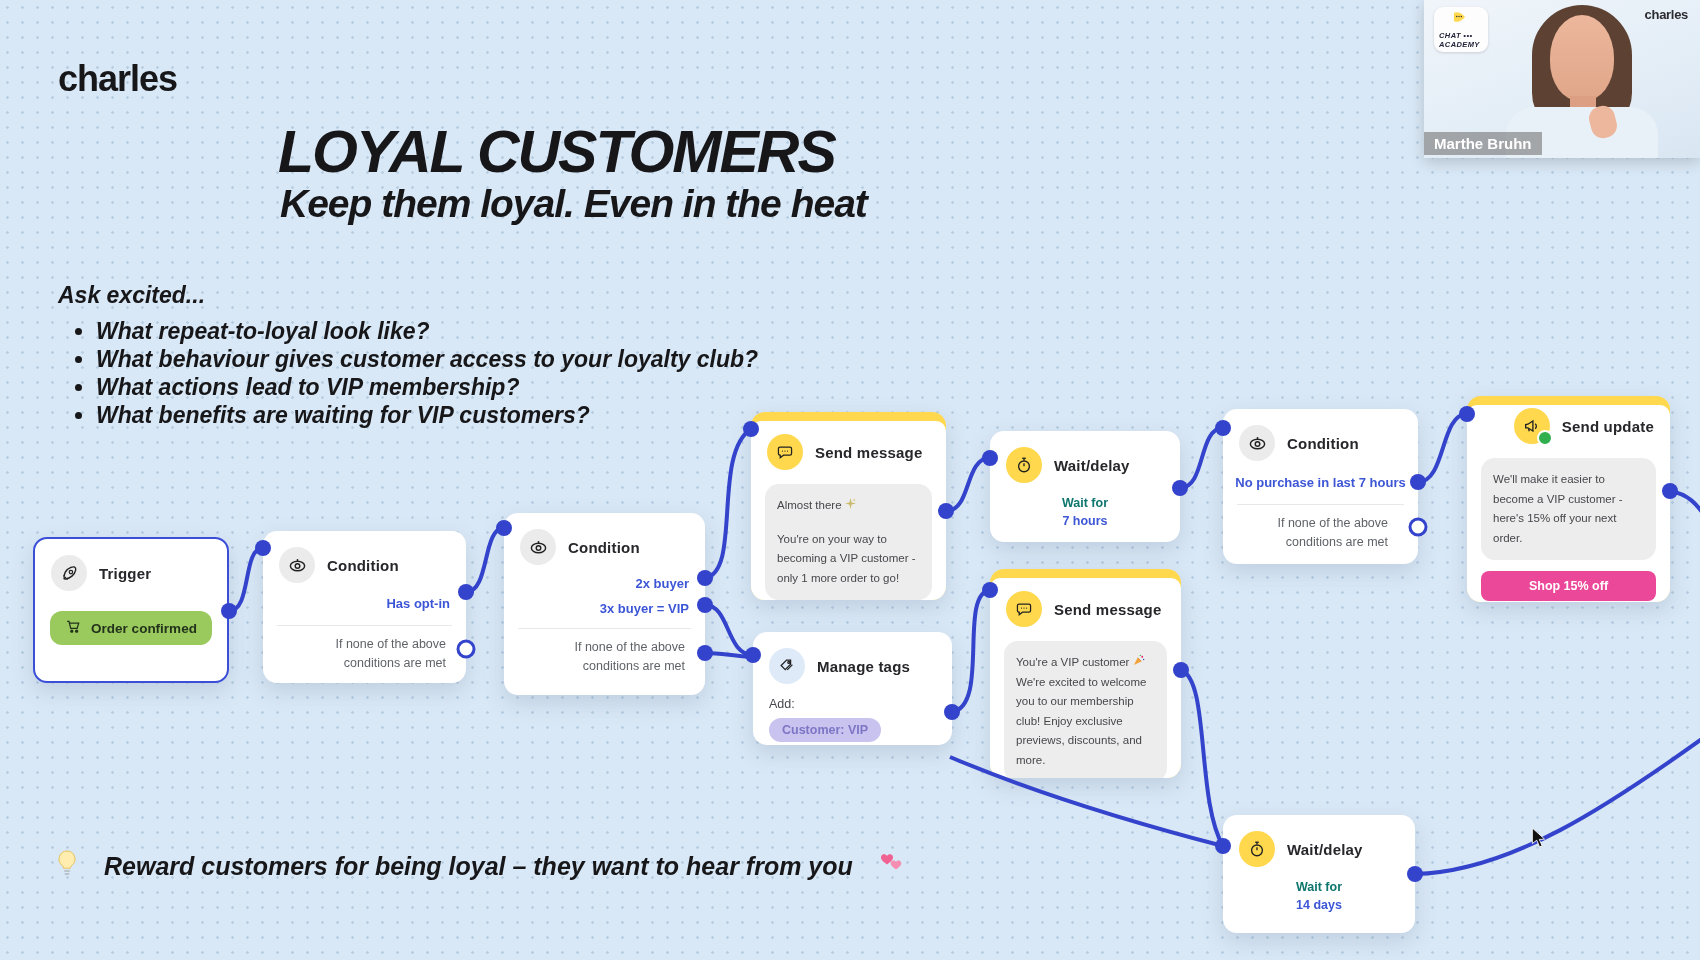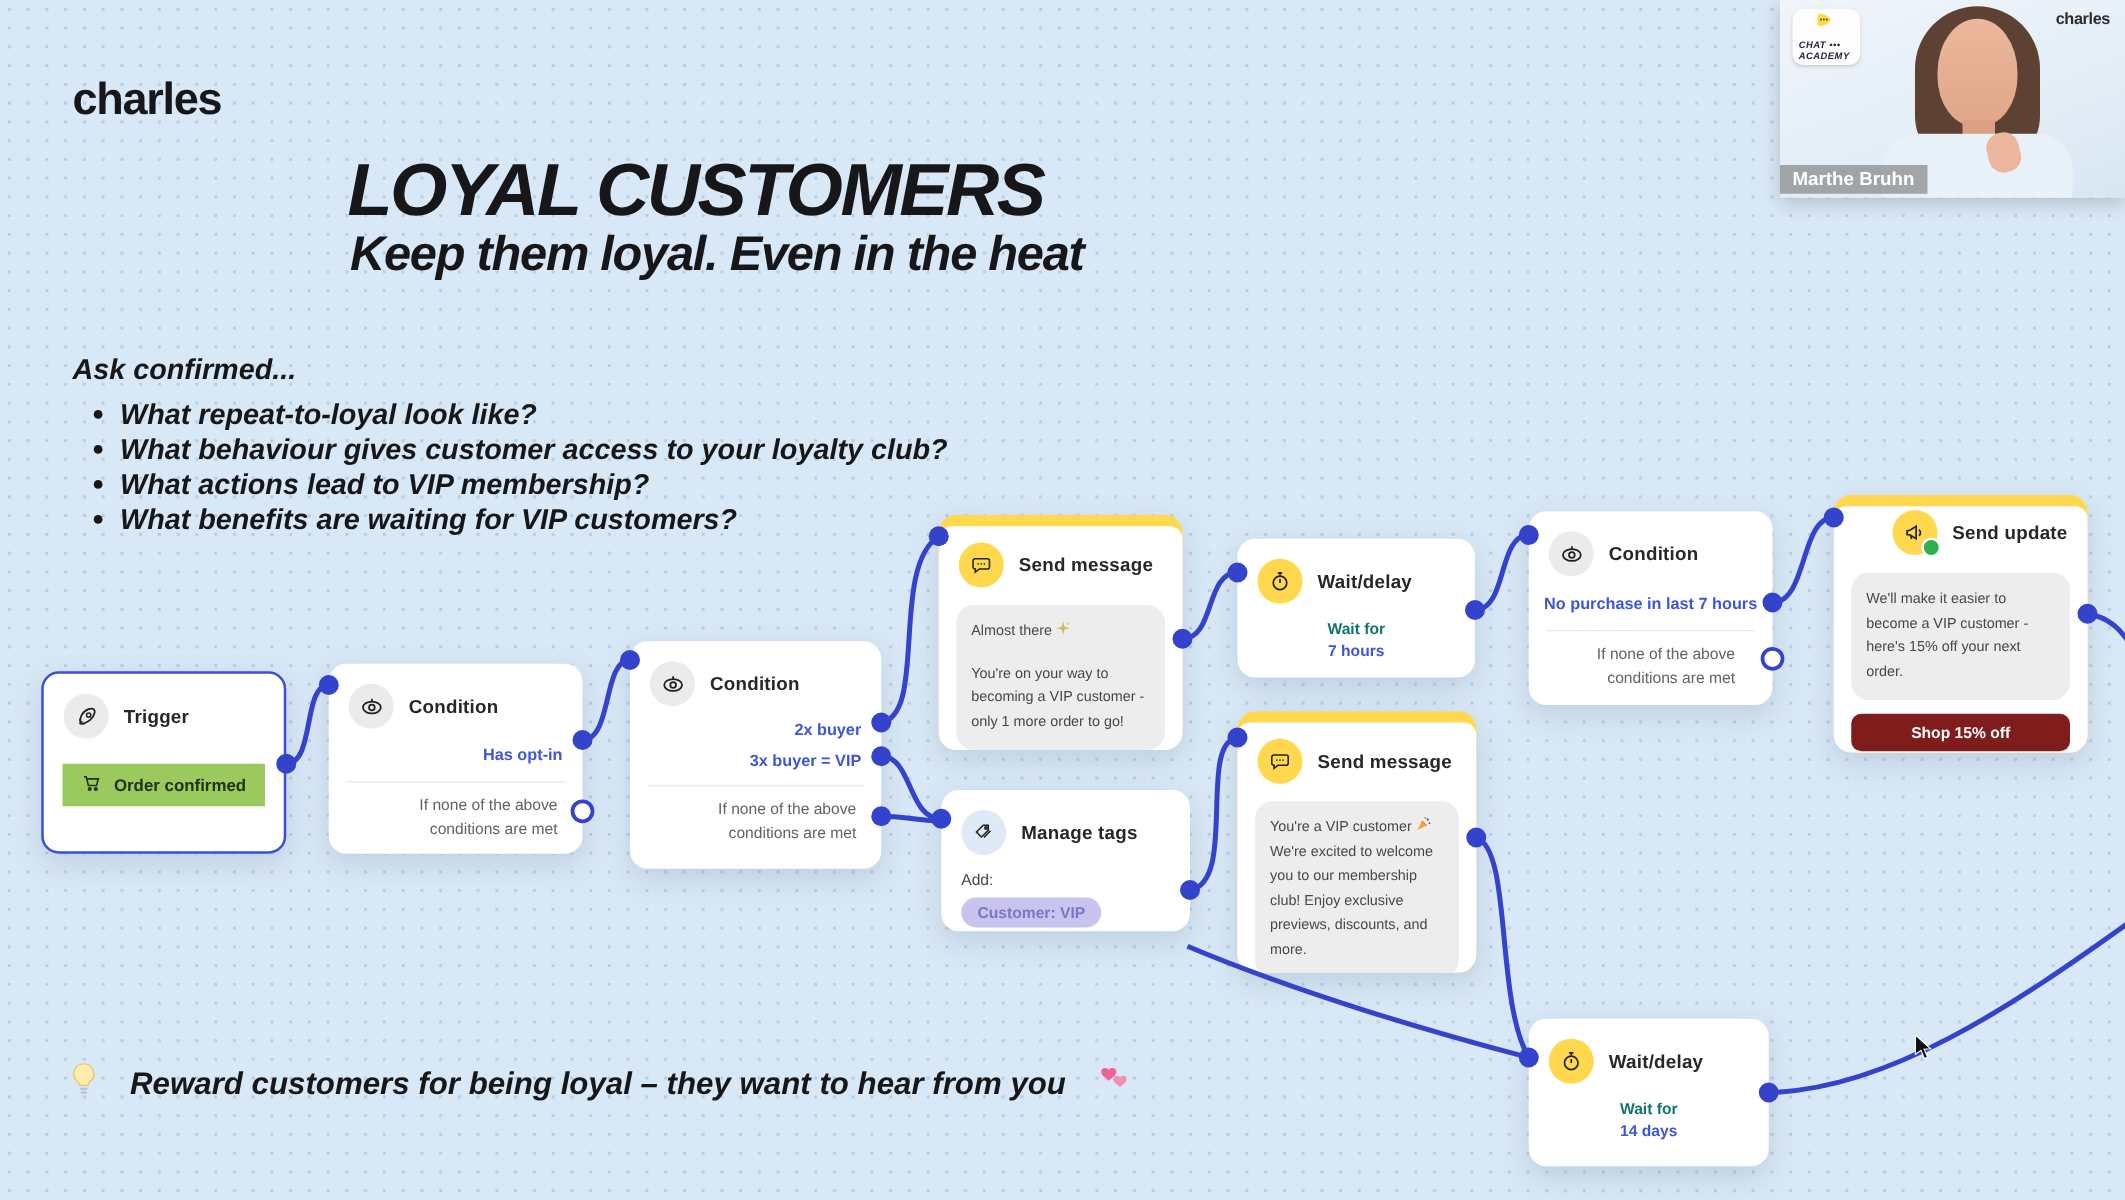--- a/index.html
+++ b/index.html
@@ -37,26 +37,26 @@
   .icon-circle.blue{background:#dfeaf8;}
   .status-dot{position:absolute;right:-3px;bottom:-2px;width:12px;height:12px;border-radius:50%;background:#2faf4e;border:2px solid #fff;}
   .node-title{font-size:15px;font-weight:700;color:#26262b;letter-spacing:.2px;}
   .branch{text-align:right;padding:0 16px;color:#3d56d6;font-weight:700;font-size:13px;}
   .branch.center{text-align:center;padding:0 10px;}
   .divider{height:1px;background:#e8e8e8;margin:14px 14px 0;}
   .fallback{text-align:right;padding:9px 20px 0 16px;color:#5f6368;font-size:12.5px;line-height:1.5;}
   .msg-bubble{margin:14px 14px 0;background:#ededed;border-radius:14px;padding:12px;font-size:11.5px;color:#47474c;line-height:1.7;}
   .msg-bubble p{margin:0;}
   .msg-bubble p + p{margin-top:14px;}
-  .cta-btn{margin:11px 14px 0;background:#7f1d1d;color:#fff;text-align:center;font-size:12.5px;font-weight:600;
+  .cta-btn{margin:11px 14px 0;background:#ec4899;color:#fff;text-align:center;font-size:12.5px;font-weight:600;
     padding:8px 0;border-radius:8px;cursor:pointer;}
   .wait-label{text-align:center;margin-top:13px;font-size:12.5px;font-weight:600;color:#0f766e;}
   .wait-duration{text-align:center;margin-top:4px;font-size:12.5px;font-weight:700;color:#3d56d6;}
   .trigger-node{border:2px solid #3b4ed8;}
-  .trigger-btn{margin:20px 15px 0;background:#9aca5e;border-radius:0;display:flex;align-items:center;justify-content:center;
+  .trigger-btn{margin:20px 15px 0;background:#9aca5e;border-radius:12px;display:flex;align-items:center;justify-content:center;
     gap:9px;padding:7px 0;font-size:13.5px;font-weight:600;color:#23321a;cursor:pointer;}
   .add-label{margin:13px 0 0 16px;font-size:12.5px;color:#47474c;}
   .tag-pill{display:inline-block;margin:7px 0 0 16px;background:#c9c3f0;color:#7d76c4;font-size:12.5px;font-weight:600;
     padding:5px 13px;border-radius:15px;}
   
   .connectors{position:absolute;left:0;top:0;pointer-events:none;}
   
   .webcam{position:absolute;left:1424px;top:0;width:276px;height:158px;overflow:hidden;
     background:linear-gradient(160deg,#f0f5fa 0%,#e4eef7 55%,#d9e6f2 100%);box-shadow:0 4px 14px rgba(0,0,0,.18);}
   .wc-hair{position:absolute;left:108px;top:5px;width:100px;height:128px;background:#5d4234;border-radius:50px 50px 40px 40px;}
@@ -78,21 +78,21 @@
 
 <div id="canvas">
 
   <div class="logo">charles</div>
 
 
   <div class="main-title">LOYAL CUSTOMERS</div>
   <div class="sub-title">Keep them loyal. Even in the heat</div>
 
   <div class="questions">
-    <div class="intro">Ask confirmed...</div>
+    <div class="intro">Ask excited...</div>
     <ul>
       <li>What repeat-to-loyal look like?</li>
       <li>What behaviour gives customer access to your loyalty club?</li>
       <li>What actions lead to VIP membership?</li>
       <li>What benefits are waiting for VIP customers?</li>
     </ul>
   </div>
 
   <div class="node trigger-node" style="left:33px;top:537px;width:196px;height:146px;">
     <div class="plain-body">

